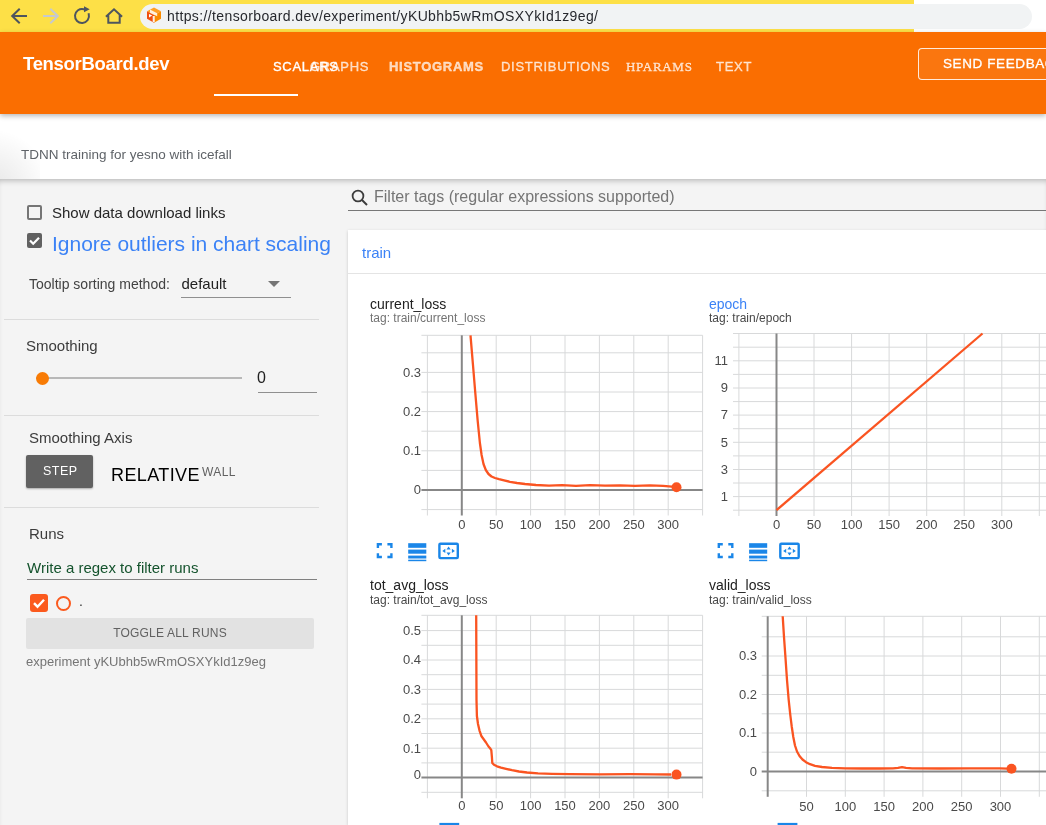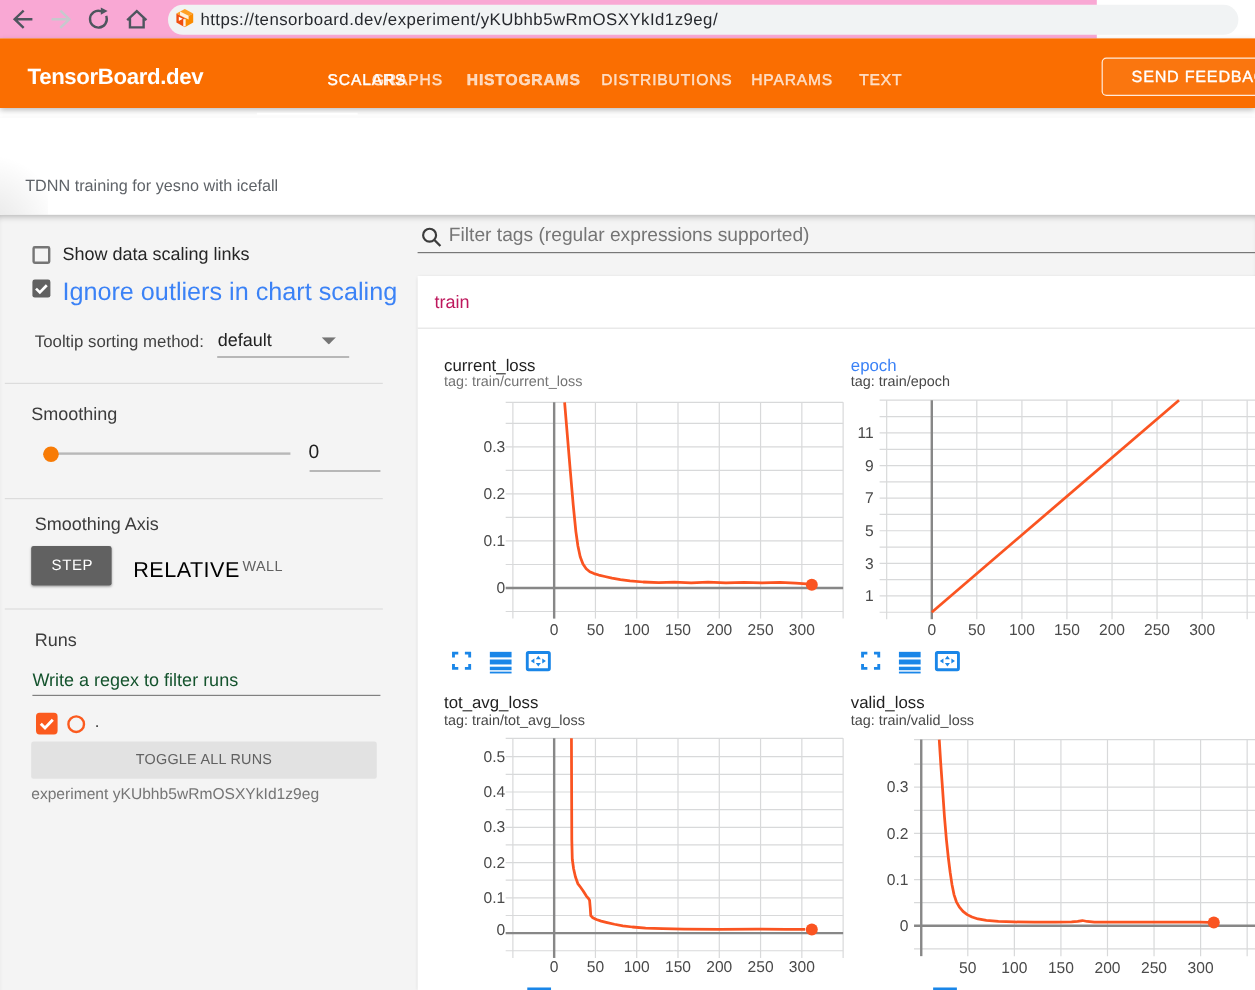--- a/index.html
+++ b/index.html
@@ -1,21 +1,21 @@
 <!DOCTYPE html>
 <html><head><meta charset="utf-8"><style>
 *{margin:0;padding:0;box-sizing:border-box}
 html,body{width:1046px;height:825px}
 body{position:relative;font-family:"Liberation Sans",sans-serif;overflow:hidden;background:#fff}
 .abs{position:absolute}
 .lbl{position:absolute;white-space:nowrap;line-height:1}
 </style></head>
 <body>
 
-<div class="abs" style="left:0;top:0;width:914px;height:32px;background:#f9a8d4">
+<div class="abs" style="left:0;top:0;width:914px;height:32px;background:#fde047">
 <svg class="abs" style="left:0;top:0" width="140" height="32" viewBox="0 0 140 32">
   <g fill="none" stroke="#4e555e" stroke-width="2" stroke-linecap="square">
     <path d="M26 16 H13 M19 9.5 L12.2 16 L19 22.5" stroke-linejoin="miter"></path>
     <path d="M44 16 H57 M51 9.5 L57.8 16 L51 22.5" stroke="#c6c9cd"></path>
     <path d="M88.76 14.19 A7 7 0 1 1 83.81 9.24"></path>
     <path d="M106.7 16.1 L114 9.3 L121.3 16.1 M108.3 14.9 V22.8 H119.7 V14.9"></path>
   </g>
   <polygon points="84,6.2 84,12.3 89.7,9.2" fill="#4e555e"></polygon>
 </svg>
 <div class="abs" style="left:140px;top:3.5px;width:892px;height:25px;border-radius:13px;background:#f1f3f4"></div>
@@ -23,48 +23,48 @@
   <polygon points="8,0.5 15,4.3 8,8 1,4.3" fill="#ffa024"></polygon>
   <polygon points="1,4.3 8,8 8,15.8 1,11.8" fill="#f04f10"></polygon>
   <polygon points="15,4.3 8,8 8,15.8 15,11.8" fill="#fb8b00"></polygon>
   <polygon points="4,2.6 11.2,6.2 11.2,9.3 4,5.8" fill="#fff" opacity=".85"></polygon>
   <polygon points="3,6.9 6.3,8.6 3,10.4" fill="#fff"></polygon>
   <rect x="6.7" y="9" width="2" height="6" fill="#fff" opacity=".9"></rect>
 </svg>
 <div class="lbl" style="left:167px;top:9px;font-size:14px;color:#27292e;letter-spacing:.38px">https://tensorboard.dev/experiment/yKUbhb5wRmOSXYkId1z9eg/</div>
 </div>
 
-<div class="abs" style="left:0;top:32px;width:1046px;height:58px;background:#fa6e01;box-shadow:0 2px 5px rgba(0,0,0,.28);z-index:3">
+<div class="abs" style="left:0;top:32px;width:1046px;height:82px;background:#fa6e01;box-shadow:0 2px 5px rgba(0,0,0,.28);z-index:3">
   <div class="lbl" id="logo" style="left:23px;top:23px;font-size:18.5px;font-weight:700;color:#fff;letter-spacing:-.3px">TensorBoard.dev</div>
   <div class="lbl nav" style="left:225px;top:27.5px;margin-left:48px;">SCALARS</div>
   <div class="lbl nav dim" style="left:310px;top:27.5px;">GRAPHS</div>
   <div class="lbl nav dim" style="left:389px;top:27.5px;font-weight:bold;">HISTOGRAMS</div>
   <div class="lbl nav dim" style="left:501px;top:27.5px;">DISTRIBUTIONS</div>
-  <div class="lbl nav dim" style="left:626px;top:27.5px;">HPARAMS</div>
+  <div class="lbl nav dim" style="left:626px;top:27.5px;font-family:Liberation Serif, serif;">HPARAMS</div>
   <div class="lbl nav dim" style="left:716px;top:27.5px;">TEXT</div>
   <div class="abs" style="left:214px;top:61.5px;width:84px;height:2px;background:#fff"></div>
   <div class="abs" style="left:918px;top:15.5px;width:146px;height:32px;border:1px solid rgba(255,255,255,.85);border-radius:4px;background:rgba(255,255,255,.06)"></div>
   <div class="lbl" style="left:943px;top:25px;font-size:13.5px;color:#fff;letter-spacing:.6px;-webkit-text-stroke:.3px #fff">SEND FEEDBACK</div>
 </div>
 <style>
 .nav{font-size:13px;color:#fff;letter-spacing:.7px;-webkit-text-stroke:.35px currentColor}
 .dim{color:rgba(255,255,255,.72)}
 </style>
 
 <div class="abs" style="left:0;top:98px;width:1046px;height:81px;background:#fff;box-shadow:0 2px 4px rgba(0,0,0,.22)">
   <div class="abs" style="left:0;top:0;width:40px;height:81px;background:radial-gradient(circle 85px at -10px 92px, rgba(0,0,0,.10), rgba(0,0,0,0) 72%)"></div>
   <div class="lbl" style="left:21px;top:50px;font-size:13.5px;color:#5f6368">TDNN training for yesno with icefall</div>
 </div>
 
 <div class="abs" style="left:0;top:179px;width:1046px;height:646px;background:#f4f4f4;box-shadow:inset 0 5px 6px -4px rgba(0,0,0,.3)"></div>
 
 <div id="sidebar">
 
   <div class="abs" style="left:27px;top:205px;width:15px;height:15px;border:2px solid #757575;border-radius:2px"></div>
-  <div class="lbl" style="left:52px;top:205px;font-size:15px;color:#262626">Show data scaling links</div>
+  <div class="lbl" style="left:52px;top:205px;font-size:15px;color:#262626">Show data download links</div>
   <div class="abs" style="left:27px;top:232.5px;width:15px;height:15px;background:#616161;border-radius:2px">
     <svg width="15" height="15" viewBox="0 0 15 15">
         <path d="M3 7.5 L6.2 10.7 L12 4.7" stroke="#fff" stroke-width="2.2" fill="none"></path>
       </svg>
   </div>
   <div class="lbl" style="left:52px;top:232.5px;font-size:21px;color:#3b82f6">Ignore outliers in chart scaling</div>
 
   <div class="lbl" style="left:29px;top:276.5px;font-size:14px;color:#424242">Tooltip sorting method:</div>
   <div class="lbl" style="left:181.5px;top:276px;font-size:15px;color:#212121">default</div>
   <svg class="abs" style="left:268px;top:281px" width="12" height="6" viewBox="0 0 12 6">
@@ -105,21 +105,21 @@
 <div id="main">
 
   <svg class="abs" style="left:351px;top:189px" width="17" height="17" viewBox="0 0 17 17">
     <circle cx="7" cy="7" r="5.4" fill="none" stroke="#3c3c3c" stroke-width="1.8"></circle>
     <path d="M11 11 L16 16" stroke="#3c3c3c" stroke-width="2"></path>
   </svg>
   <div class="lbl" style="left:374px;top:189px;font-size:16px;color:#757575">Filter tags (regular expressions supported)</div>
   <div class="abs" style="left:348px;top:210px;width:698px;height:1px;background:#777"></div>
 
   <div class="abs" style="left:348px;top:230px;width:712px;height:595px;background:#fff;box-shadow:0 1px 3px rgba(0,0,0,.18)"></div>
-  <div class="lbl" style="left:362px;top:244.5px;font-size:15px;color:#be185d">train</div>
+  <div class="lbl" style="left:362px;top:244.5px;font-size:15px;color:#3b82f6">train</div>
   <div class="abs" style="left:348px;top:272.5px;width:712px;height:1px;background:#e4e4e4"></div>
 
   <div class="lbl" style="left:370px;top:296.5px;font-size:14px;color:#212121;line-height:14px">current_loss</div>
   <div class="lbl" style="left:370px;top:312px;font-size:12px;color:#737373;line-height:12px">tag: train/current_loss</div>
   <div class="lbl" style="left:709px;top:296.5px;font-size:14px;color:#3b82f6;line-height:14px">epoch</div>
   <div class="lbl" style="left:709px;top:312px;font-size:12px;color:#484848;line-height:12px">tag: train/epoch</div>
   <div class="lbl" style="left:370px;top:578px;font-size:14px;color:#212121;line-height:14px">tot_avg_loss</div>
   <div class="lbl" style="left:370px;top:593.5px;font-size:12px;color:#484848;line-height:12px">tag: train/tot_avg_loss</div>
   <div class="lbl" style="left:709px;top:578px;font-size:14px;color:#212121;line-height:14px">valid_loss</div>
   <div class="lbl" style="left:709px;top:593.5px;font-size:12px;color:#484848;line-height:12px">tag: train/valid_loss</div>

